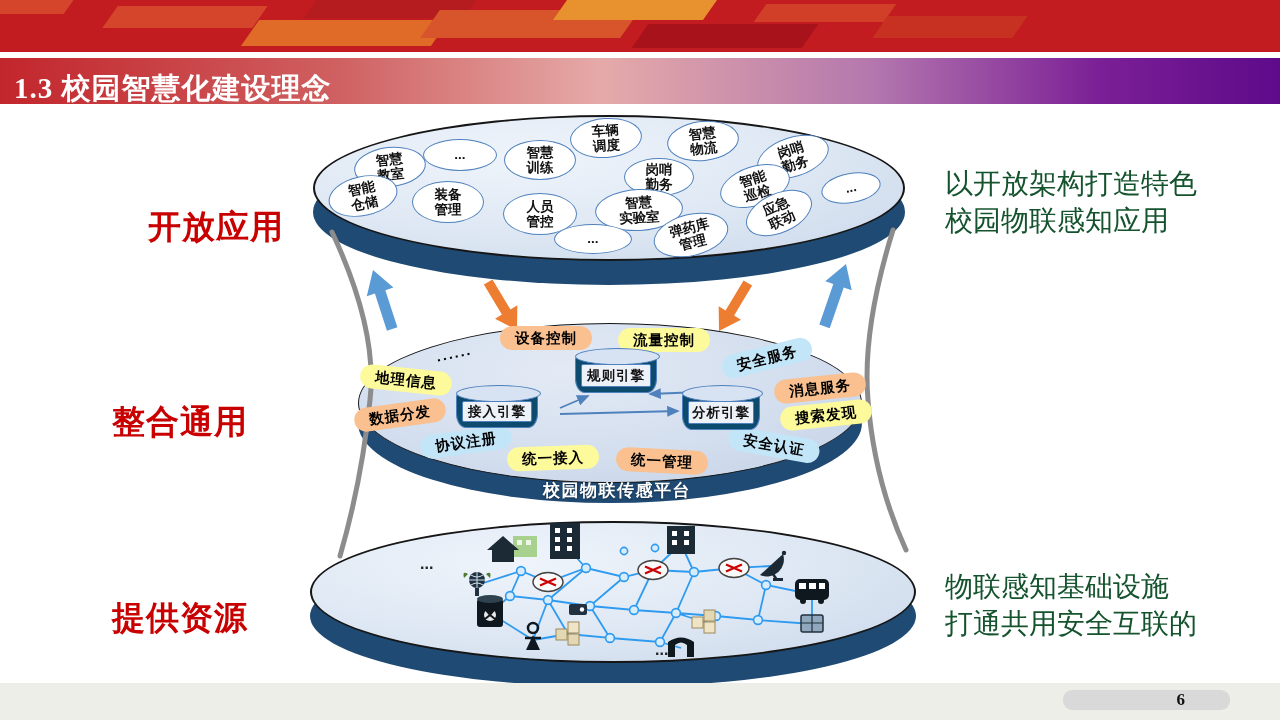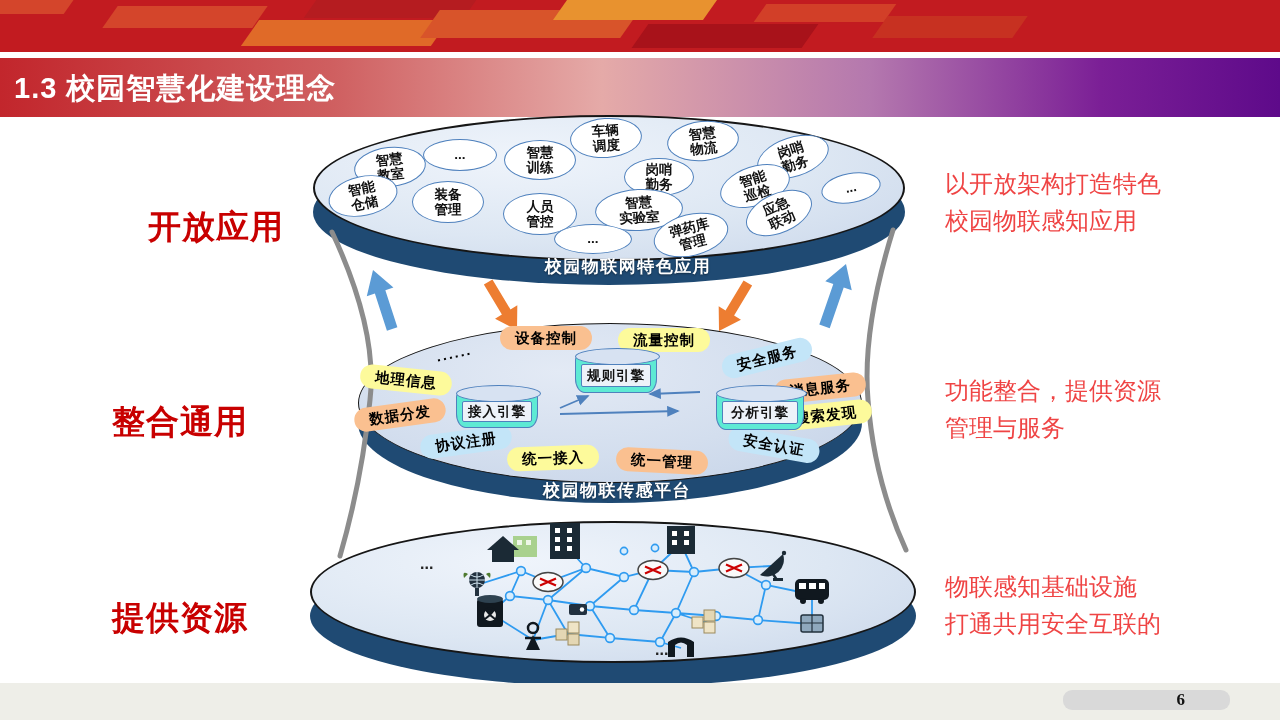--- a/index.html
+++ b/index.html
@@ -6,22 +6,23 @@
   html,body { background:#888; }
   .stage {
     position:relative; width:1280px; height:720px; background:#ffffff;
     overflow:hidden; font-family:"Liberation Sans", sans-serif;
   }
   
   .band-top { position:absolute; left:0; top:0; width:1280px; height:52px; background:#c21b20; overflow:hidden; }
   .band-top .pat { position:absolute; transform:skewX(-35deg); }
   .band-strip { position:absolute; left:0; top:52px; width:1280px; height:6px; background:#ffffff; }
   .band-title {
-    position:absolute; left:0; top:58px; width:1280px; height:59px;
+    position:absolute; left:0; top:58px; width:1280px; height:46px;
     background:linear-gradient(90deg,#c2262c 0%,#cf5f60 26%,#e5aaa8 47%,#b478ae 68%,#7b1f96 86%,#5e0a8a 100%);
+    font-family:Liberation Serif, serif;
   }
   .band-title .title {
     position:absolute; left:14px; top:11px; color:#fff;
     font-size:29px; font-weight:700; letter-spacing:1px;
   }
   
   .cyl { position:absolute; z-index:1; }
   .cyl .side { position:absolute; left:0; width:100%; background:#1f4a73; border-radius:50%; }
   .cyl .face {
     position:absolute; left:0; top:0; width:100%; border:2px solid #161616; border-radius:50%;
@@ -43,36 +44,36 @@
   .seg {
     position:absolute; z-index:4; width:92px; height:24px; border-radius:13px;
     display:flex; align-items:center; justify-content:center;
     font-size:14.5px; font-weight:700; color:#000; letter-spacing:1px;
   }
   .seg.orange { background:#fac090; }
   .seg.yellow { background:#fdfa9b; }
   .seg.blue   { background:#c3e5f8; }
   .seg.none   { background:transparent; font-weight:900; letter-spacing:2px; }
   
-  .engine { position:absolute; z-index:4; background:#5eead4; border:1.5px solid #4f81bd;
+  .engine { position:absolute; z-index:4; background:#0c4a6e; border:1.5px solid #4f81bd;
             border-radius:5px 5px 10px 10px / 5px 5px 14px 14px; }
   .engine::before {
     content:""; position:absolute; left:-1.5px; top:-8px; width:calc(100% + 3px); height:15px;
     background:#d7e2f2; border:1.5px solid #4f81bd; border-radius:50%;
   }
   .engine .plate {
     position:absolute; left:5px; right:5px; top:8px; bottom:5px; background:#edf2f9;
     border:1px solid #4f81bd; border-radius:2px; display:flex; align-items:center; justify-content:center;
     font-size:13.5px; font-weight:600; color:#111; letter-spacing:1px;
   }
   
   .leftlabel { position:absolute; z-index:6; left:112px; width:170px; color:#c80000;
                font-size:33px; font-weight:700; letter-spacing:1px; }
-  .note { position:absolute; z-index:6; left:945px; width:265px; color:#ef4444;
-          font-size:24px; line-height:37px; font-weight:500; }
+  .note { position:absolute; z-index:6; left:945px; width:265px; color:#14532d;
+          font-size:28px; line-height:37px; font-weight:500; }
   
   .footer { position:absolute; z-index:2; left:0; top:683px; width:1280px; height:37px; background:#eeeee8; }
   .page-pill { position:absolute; left:1063px; top:7px; width:167px; height:20px; background:#d9d9d9;
                border-radius:9px; }
   .page-num { position:absolute; right:45px; top:0px; font-family:"Liberation Serif",serif;
               font-size:17px; font-weight:700; color:#111; }
   .overlay { position:absolute; left:0; top:0; z-index:3; pointer-events:none; }
   .dots-text { position:absolute; z-index:4; color:#222; font-weight:700; font-size:16px; }
 </style>
 </head>
@@ -243,21 +244,20 @@
     </g>
     <g transform="translate(812,624)">
       <rect x="-11" y="-9" width="22" height="17" rx="2" fill="#8fa8bd" stroke="#22303c" stroke-width="1.5"></rect>
       <path d="M-11,-1 H11 M0,-9 V8" stroke="#22303c" stroke-width="1.2"></path>
     </g>
     <g transform="translate(681,648)">
       <path d="M-13,9 L-13,-6 Q0,-15 13,-6 L13,9 L6,9 L6,-3 Q0,-8 -6,-3 L-6,9 Z" fill="#10181f"></path>
     </g>
   </svg>
 
-  <div class="bandlabel" style="left:468px;top:255px;">校园物联网特色应用</div>
   <div class="bubble" style="left:354px;top:147px;width:72px;height:40px;transform:rotate(-6deg);">智慧
 教室</div>
   <div class="bubble" style="left:423px;top:139px;width:74px;height:32px;">...</div>
   <div class="bubble" style="left:504px;top:140px;width:72px;height:40px;">智慧
 训练</div>
   <div class="bubble" style="left:570px;top:118px;width:72px;height:40px;transform:rotate(-4deg);">车辆
 调度</div>
   <div class="bubble" style="left:667px;top:121px;width:72px;height:40px;transform:rotate(-6deg);">智慧
 物流</div>
   <div class="bubble" style="left:756px;top:137px;width:74px;height:40px;transform:rotate(-18deg);">岗哨
@@ -294,38 +294,34 @@
   <div class="seg orange" style="left:354px;top:403px;transform:rotate(-8deg);">数据分发</div>
   <div class="seg yellow" style="left:360px;top:368px;transform:rotate(6deg);">地理信息</div>
   <div class="seg none" style="left:408px;top:341px;transform:rotate(-12deg);">......</div>
 
   <div class="engine" style="left:575px;top:355px;width:82px;height:38px;">
     <div class="plate">规则引擎</div>
   </div>
   <div class="engine" style="left:456px;top:392px;width:82px;height:36px;">
     <div class="plate">接入引擎</div>
   </div>
-  <div class="engine" style="left:716px;top:392px;width:88px;height:38px;">
+  <div class="engine" style="left:682px;top:392px;width:78px;height:38px;">
     <div class="plate">分析引擎</div>
   </div>
 
   <div class="dots-text" style="left:420px;top:555px;">...</div>
   <div class="dots-text" style="left:655px;top:641px;">...</div>
 
   <div class="leftlabel" style="top:205px;margin-left:36px;">开放应用</div>
   <div class="leftlabel" style="top:400px;">整合通用</div>
   <div class="leftlabel" style="top:596px;">提供资源</div>
 
   <div class="note" style="top:165px;">
     <div>以开放架构打造特色</div>
     <div>校园物联感知应用</div>
-  </div>
-  <div class="note" style="top:372px;">
-    <div>功能整合，提供资源</div>
-    <div>管理与服务</div>
   </div>
   <div class="note" style="top:568px;">
     <div>物联感知基础设施</div>
     <div>打通共用安全互联的</div>
   </div>
 
   <div class="footer">
     <div class="page-pill">
       <div class="page-num">6</div>
     </div>

